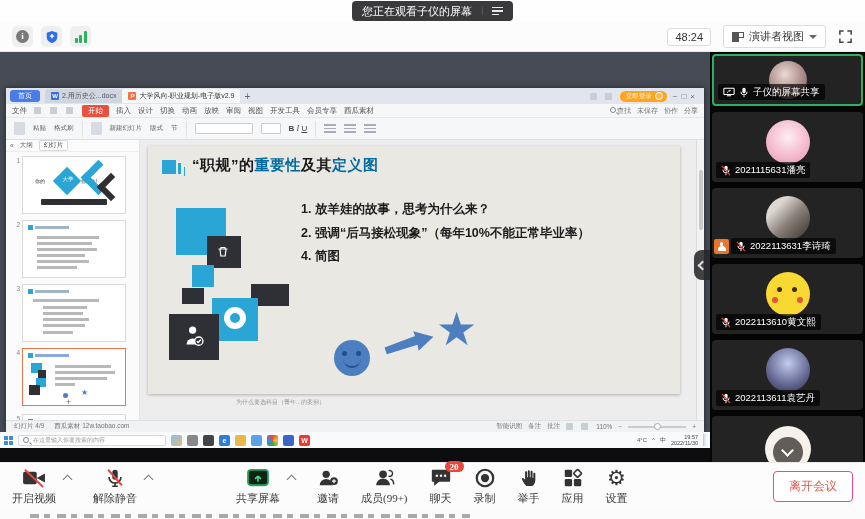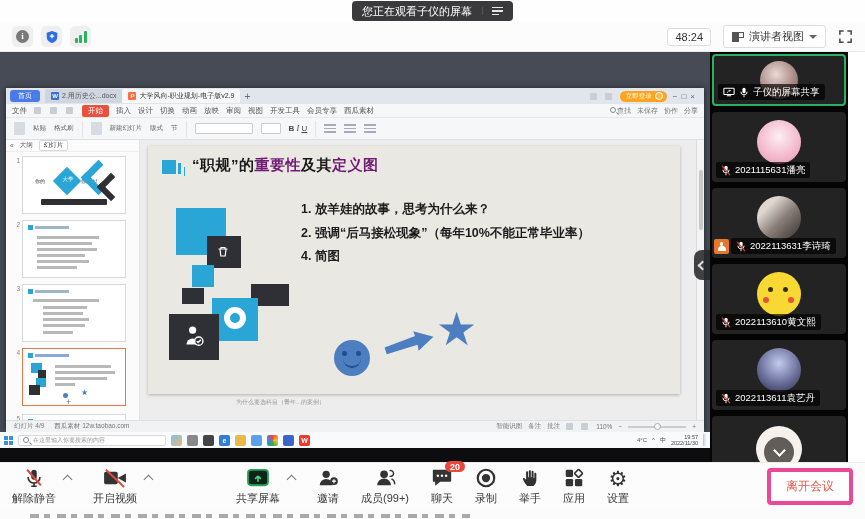--- a/index.html
+++ b/index.html
@@ -97,21 +97,21 @@
   
   #canvas { flex:1; position:relative; background:#ededed; }
   #vscroll { position:absolute; right:0; top:0; width:8px; height:100%; background:#f3f3f3; border-left:1px solid #ddd; }
   #vscroll i { position:absolute; left:1.5px; top:30px; width:4px; height:60px; background:#c9c9c9; border-radius:2px; }
   #slide { position:absolute; left:8px; top:6px; width:532px; height:248px; background:#eae8e3; box-shadow:0 1px 3px rgba(0,0,0,.25); }
   #slide-title { position:absolute; left:14px; top:10px; display:flex; align-items:flex-end; gap:6px; }
   .st-ic { position:relative; width:24px; height:16px; }
   .st-ic:before { content:""; position:absolute; left:0; top:1px; width:14px; height:14px; background:#2aa6d6; }
   .st-ic:after { content:""; position:absolute; left:16px; top:4px; width:3px; height:11px; background:#2aa6d6; box-shadow:5px 3px 0 -1px #2aa6d6; }
   #slide-title h1 { font-size:15px; font-weight:bold; color:#1a1a1a; letter-spacing:.5px; }
-  #slide-title h1 .blu { color:#701a75; }
+  #slide-title h1 .blu { color:#0369a1; }
   .mosaic { position:absolute; }
   .mq { position:absolute; }
   .mq.blue { background:#2aa6d6; } .mq.dark { background:#2e3035; }
   .donut { position:absolute; left:12px; top:9px; width:22px; height:22px; border:6px solid #fff; border-radius:50%; }
   #bullets { position:absolute; left:153px; top:52px; font-size:12.5px; font-weight:bold; color:#1c1c1c; line-height:23.5px; white-space:nowrap; }
   #smiley { position:absolute; left:186px; top:194px; width:36px; height:36px; border-radius:50%; background:#4d7fc0; }
   #smiley:before { content:""; position:absolute; left:8px; top:11px; width:4.5px; height:4.5px; border-radius:50%; background:#1f4f96; box-shadow:14px 0 0 #1f4f96; }
   #smiley:after { content:""; position:absolute; left:9px; top:14px; width:18px; height:12px; border-bottom:2.5px solid #1f4f96; border-radius:0 0 14px 14px; }
   #arrow-shape { position:absolute; left:234px; top:184px; transform:rotate(-10deg); }
   #star-shape { position:absolute; left:288px; top:160px; font-size:46px; line-height:46px; color:#4d7fc0; }
@@ -139,21 +139,21 @@
   #ov-smiley:before { content:""; position:absolute; left:4.5px; top:6px; width:2.5px; height:2.5px; border-radius:50%; background:#333; box-shadow:8px 0 0 #333; }
   #ov-smiley:after { content:""; position:absolute; left:5px; top:8px; width:10px; height:7px; border-bottom:1.8px solid #333; border-radius:0 0 8px 8px; }
   #ov-text { color:#c9c9c9; font-size:12.5px; flex:1; }
   #ov-div { width:1px; height:16px; background:#5a5a5a; }
   .chev-left { width:7px; height:7px; border-left:2px solid #ddd; border-bottom:2px solid #ddd; transform:rotate(45deg); }
 
   
   #side-handle { position:absolute; left:694px; top:198px; width:16px; height:30px; background:rgba(40,40,42,.88); border-radius:8px 0 0 8px; display:flex; align-items:center; justify-content:center; z-index:25; }
 
   
-  #sidebar { position:absolute; left:710px; top:52px; width:138px; height:410px; background:#050505; overflow:hidden; }
+  #sidebar { position:absolute; left:710px; top:52px; width:155px; height:410px; background:#050505; overflow:hidden; }
   .tile { position:relative; margin:0 2px 6px 2px; background:#232323; border-radius:4px; overflow:hidden; }
   .tile.speaking { border:2px solid #2bb15f; }
   .avatar { position:absolute; left:50%; transform:translateX(-50%); border-radius:50%; }
   .namebar { position:absolute; left:4px; bottom:4px; background:rgba(0,0,0,.68); border-radius:2px; padding:1.5px 5px; display:flex; align-items:center; gap:4px; color:#fff; font-size:9.5px; white-space:nowrap; }
   .host-badge { position:absolute; left:2px; bottom:4px; width:15px; height:15px; background:#e8772e; border-radius:2px; display:flex; align-items:center; justify-content:center; }
   .person-glyph { position:relative; width:9px; height:9px; }
   .person-glyph:before { content:""; position:absolute; left:2.7px; top:0; width:3.6px; height:3.6px; border-radius:50%; background:#fff; }
   .person-glyph:after { content:""; position:absolute; left:0.5px; top:4.2px; width:8px; height:4.5px; border-radius:4px 4px 0 0; background:#fff; }
   .av1 { width:38px; height:38px; top:5px; background:radial-gradient(circle at 42% 35%, #ecd9d5, #a98b87 55%, #6e5a58); }
   .av2 { width:44px; height:44px; top:8px; background:radial-gradient(circle at 50% 38%, #fdeef3, #f4bccf 55%, #e295b2); }
@@ -163,27 +163,27 @@
   .av4:after { content:""; position:absolute; left:6px; top:25px; width:6px; height:6px; border-radius:50%; background:#e5533a; box-shadow:25px 0 0 #e5533a; }
   .av5 { width:44px; height:44px; top:8px; background:radial-gradient(circle at 50% 35%, #c3cbee, #6a6f9a 55%, #2c2840); }
   .av6 { width:46px; height:46px; top:10px; background:#f6f1ea; }
   .av6:before { content:""; position:absolute; left:12px; top:24px; width:4px; height:3px; border-radius:50%; background:#c07a72; box-shadow:17px 0 0 #c07a72; }
   #collapse-btn { position:absolute; left:50%; transform:translateX(-50%); top:385px; width:30px; height:30px; border-radius:50%; background:rgba(88,85,82,.95); display:flex; align-items:center; justify-content:center; z-index:5; }
   .chev-down { width:9px; height:9px; border-left:2.2px solid #fff; border-bottom:2.2px solid #fff; transform:rotate(-45deg); margin-top:-4px; }
 
   
   #toolbar { position:absolute; left:0; top:462px; width:865px; height:48px; background:#fcfcfc; border-top:1px solid #ececec; display:flex; align-items:center; padding:0 12px; }
   .tgroup { display:flex; align-items:center; margin-right:22px; }
-  .tbtn { display:flex; flex-direction:column; align-items:center; gap:2px; cursor:pointer; position:relative; }
+  .tbtn { display:flex; flex-direction:column; align-items:center; gap:2px; cursor:pointer; position:relative;font-family:Liberation Serif, serif; }
   .tbtn .ticon { height:22px; display:flex; align-items:center; justify-content:center; }
   .tbtn .tlabel { font-size:11px; color:#3a3a3a; white-space:nowrap; }
   .tchev { width:7px; height:7px; border-left:1.8px solid #777; border-bottom:1.8px solid #777; transform:rotate(135deg); margin:0 0 14px 8px; cursor:pointer; }
   .badge { position:absolute; top:-6px; right:-12px; background:#e7473c; color:#fff; font-size:9px; border-radius:8px; padding:0.5px 5px; font-weight:bold; }
   .gear-glyph { font-size:21px; color:#333; line-height:21px; }
-  #leave-btn { margin-left:auto; border:4px solid #ec4899; color:#e25b4e; background:#fff; font-size:12px; border-radius:4px; padding:6px 15px; cursor:pointer; }
+  #leave-btn { margin-left:auto; border:1px solid #ec4899; color:#e25b4e; background:#fff; font-size:12px; border-radius:4px; padding:6px 15px; cursor:pointer; }
 
   
   #caption-strip { position:absolute; left:0; top:510px; width:865px; height:9px; background:#fbfbfb; overflow:hidden; }
   #caption-strip .frag { position:absolute; left:30px; top:4px; height:4px; width:440px;
      background:repeating-linear-gradient(90deg, #8e8e8e 0 9px, transparent 9px 14px, #8e8e8e 14px 20px, transparent 20px 27px); opacity:.75; }
 </style>
 </head>
 <body>
 
 <div id="banner-row">
@@ -567,44 +567,44 @@
   </div>
   <div id="collapse-btn">
       <span class="chev-down"></span>
     </div>
 </div>
 
 <div id="toolbar">
   <span class="tgroup">
     <span class="tbtn">
       <span class="ticon">
+          <svg width="24" height="20" viewBox="0 0 26 22">
+            <rect x="1" y="4" width="15" height="14" rx="2" fill="#333"></rect>
+            <path d="M16 11l9-5v10z" fill="#333"></path>
+            <path d="M3 2l20 19" stroke="#e5473c" stroke-width="2.2"></path>
+          </svg>
+        </span>
+      <span class="tlabel">开启视频</span>
+    </span>
+    <span class="tchev"></span>
+  </span>
+  <span class="tgroup">
+    <span class="tbtn">
+      <span class="ticon">
           <svg width="22" height="22" viewBox="0 0 24 24">
             <rect x="9" y="3" width="6" height="11" rx="3" fill="#333"></rect>
             <path d="M5.5 11a6.5 6.5 0 0 0 13 0" stroke="#333" stroke-width="1.8" fill="none"></path>
             <path d="M12 17.5V21M9 21h6" stroke="#333" stroke-width="1.8"></path>
             <path d="M4.5 3l15 17" stroke="#e5473c" stroke-width="2.2"></path>
           </svg>
         </span>
       <span class="tlabel">解除静音</span>
     </span>
     <span class="tchev"></span>
   </span>
-  <span class="tgroup">
-    <span class="tbtn">
-      <span class="ticon">
-          <svg width="24" height="20" viewBox="0 0 26 22">
-            <rect x="1" y="4" width="15" height="14" rx="2" fill="#333"></rect>
-            <path d="M16 11l9-5v10z" fill="#333"></path>
-            <path d="M3 2l20 19" stroke="#e5473c" stroke-width="2.2"></path>
-          </svg>
-        </span>
-      <span class="tlabel">开启视频</span>
-    </span>
-    <span class="tchev"></span>
-  </span>
   <span class="tgroup" style="margin-left:62px">
     <span class="tbtn">
       <span class="ticon">
           <svg width="24" height="20" viewBox="0 0 26 22">
             <rect x="2" y="2" width="22" height="17" rx="3.5" fill="#0e2418" stroke="#23a55a" stroke-width="2"></rect>
             <path d="M13 15v-6m0 0l-3.2 3m3.2-3l3.2 3" stroke="#4ad27f" stroke-width="1.8" fill="none"></path>
           </svg>
         </span>
       <span class="tlabel">共享屏幕</span>
     </span>

